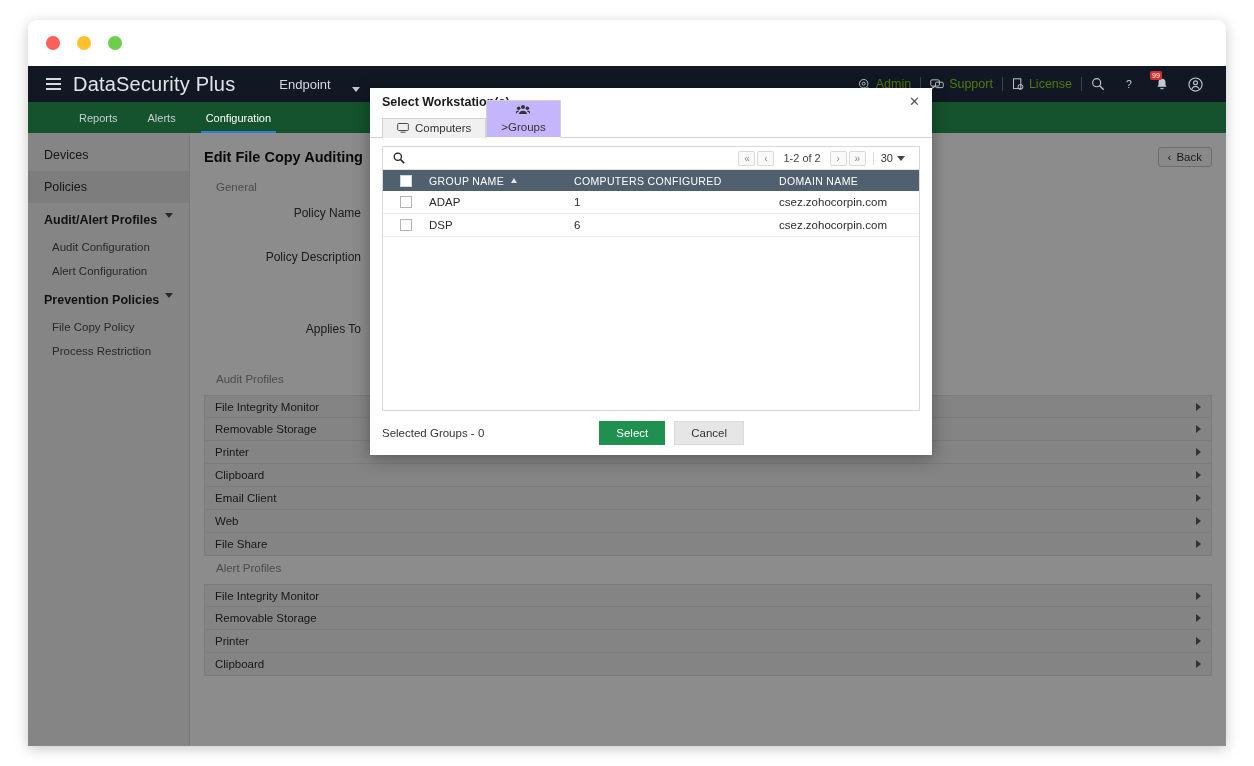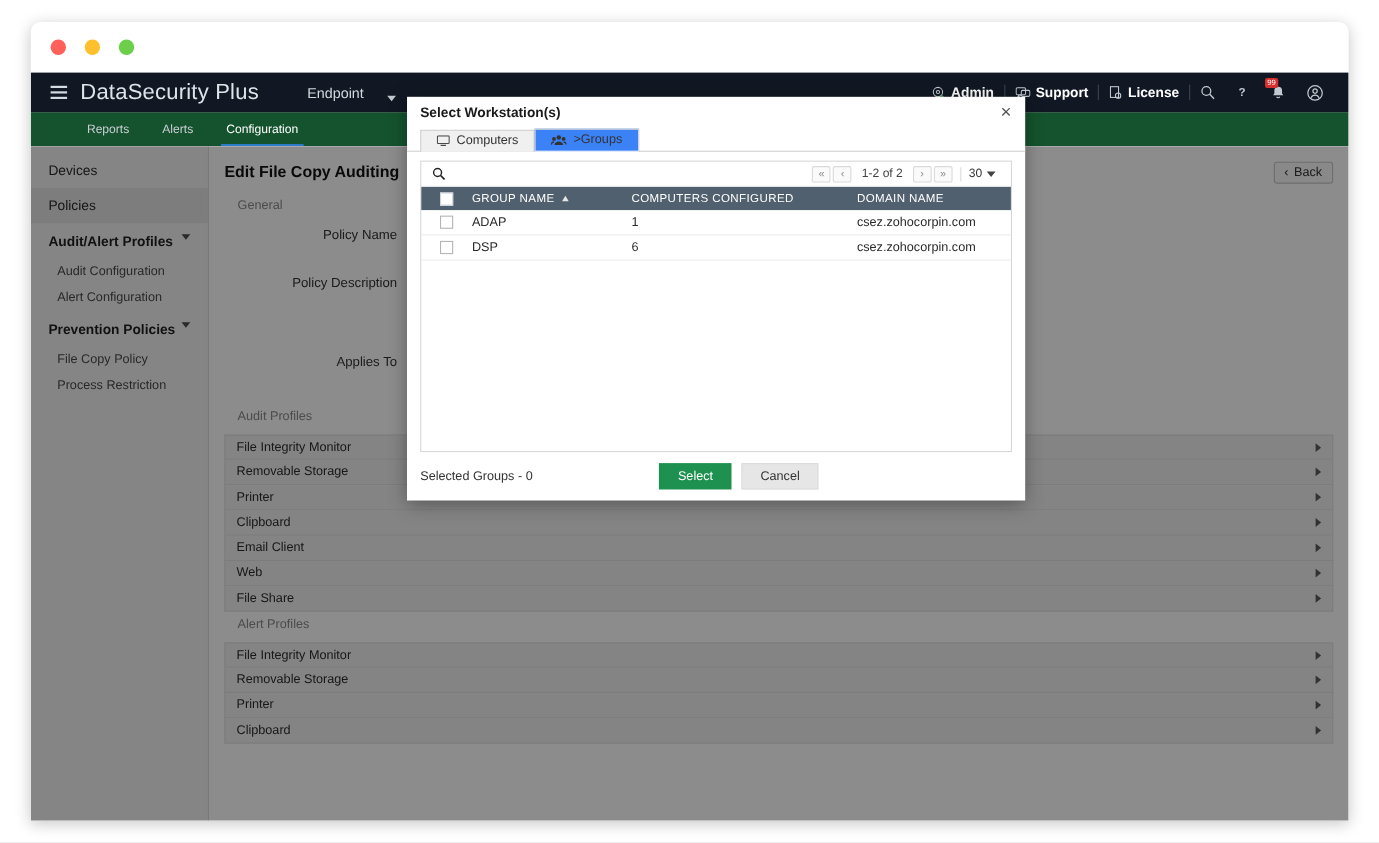--- a/index.html
+++ b/index.html
@@ -36,21 +36,21 @@
     display: flex; align-items: center;
     color: #c9cfd6; font-size: 13.5px;
     position: relative;
   }
   #hamburger { margin-left: 18px; margin-right: 12px; cursor: pointer; display:flex; flex-direction:column; gap:3px; }
   #hamburger i { display:block; width: 15px; height: 2px; background: #d6dbe1; }
   #brand { font-size: 20px; color: #dfe4e9; letter-spacing: .2px; }
   #product-select { margin-left: 44px; display: flex; align-items: flex-end; gap: 21px; color: #d3d8de; cursor: pointer; font-size: 13px; }
   .caret-down { width:0;height:0;border-left:4px solid transparent;border-right:4px solid transparent;border-top:5px solid #c2c8cf; }
   #appbar-right { margin-left: auto; display: flex; align-items: center; gap: 0; padding-right: 14px; }
-  .ab-item { display: flex; align-items: center; gap: 5px; color: #ffffff; font-size: 12.5px; padding: 0 9px; cursor: pointer; white-space: nowrap; font-weight: bold; }
+  .ab-item { display: flex; align-items: center; gap: 5px; color: #4d7c0f; font-size: 12.5px; padding: 0 9px; cursor: pointer; white-space: nowrap; }
   .ab-sep { width: 1px; height: 14px; background: #3a4452; }
   .ab-ico { display:inline-flex; align-items:center; }
   .badge {
     position: absolute; top: -6px; left: 5px;
     background: #d32f2f; color: #fff; font-size: 7px;
     border-radius: 2px; padding: 1px 2px; line-height: 1;
   }
   .bell-wrap { position: relative; padding: 0 10px; cursor: pointer; }
 
   
@@ -124,21 +124,21 @@
   #modal-title { font-size: 12.5px; font-weight: bold; color: #1a1a1a; }
   #modal-close { margin-left: auto; font-size: 13px; color: #555; cursor: pointer; line-height: 1; }
 
   #modal-tabs { height: 23px; display: flex; align-items: flex-end; padding: 0 12px; border-bottom: 1px solid #d2d2d2; flex: none; }
   .mtab {
     display: flex; align-items: center; gap: 6px;
     font-size: 11.5px; color: #333; padding: 3px 14px 4px 14px;
     border: 1px solid #d2d2d2; background: #f0f0f0; cursor: pointer;
     border-bottom: none; position: relative; top: 1px;
   }
-  .mtab.active { background: #3b82f6; border-bottom: 1px solid #ffffff; }
+  .mtab.active { background: #c4b5fd; border-bottom: 1px solid #ffffff; flex-direction: column; }
 
   #modal-body { flex: 1; padding: 8px 12px 0 12px; display: flex; flex-direction: column; min-height: 0; }
   #grid { border: 1px solid #d8d8d8; flex: 1; display: flex; flex-direction: column; min-height: 0; background: #fff; }
 
   #grid-toolbar { height: 23px; display: flex; align-items: center; border-bottom: 1px solid #e3e3e3; padding: 0 4px; flex: none; }
   #search-wrap { display: flex; align-items: center; gap: 6px; flex: 1; padding-left: 6px; }
   #search-input { border: none; outline: none; font-size: 11.5px; width: 100%; font-family: "Liberation Sans", sans-serif; }
   .pg { display: flex; align-items: center; gap: 2px; padding-right: 6px; }
   .pg-btn {
     width: 17px; height: 15px; display: flex; align-items: center; justify-content: center;

